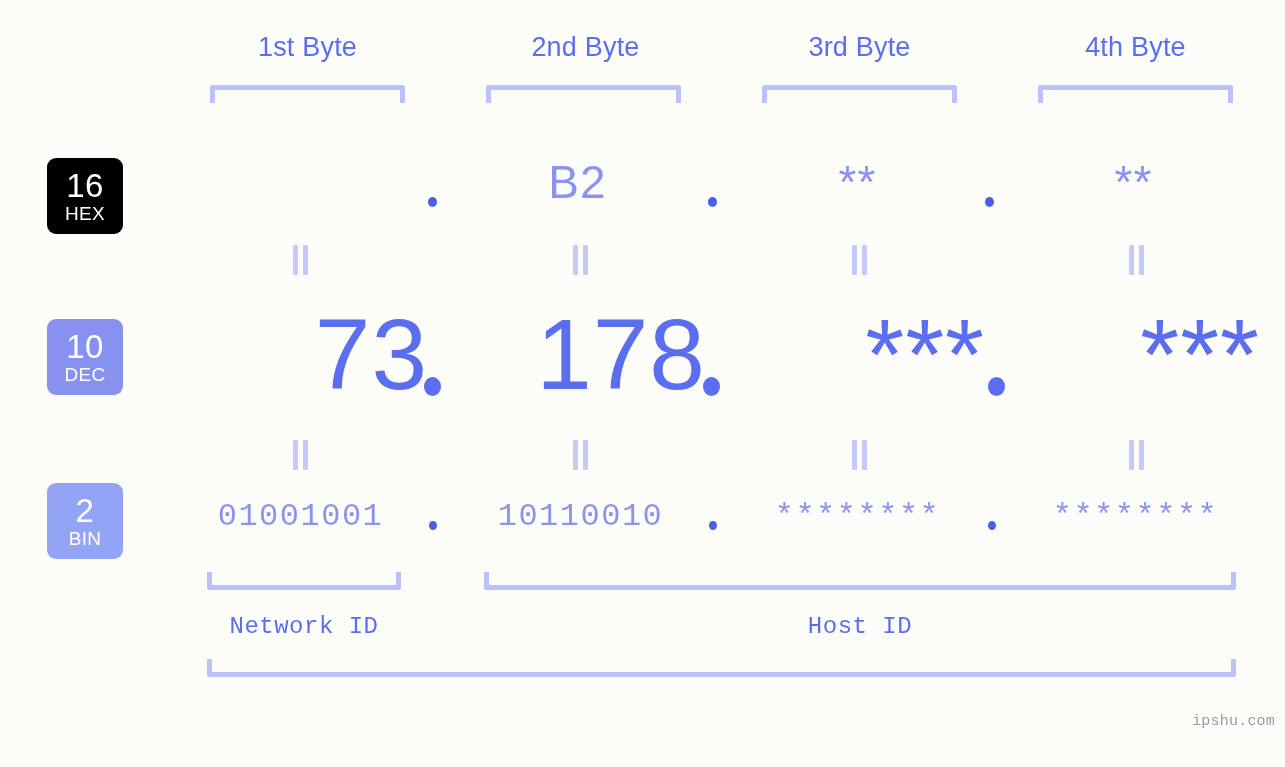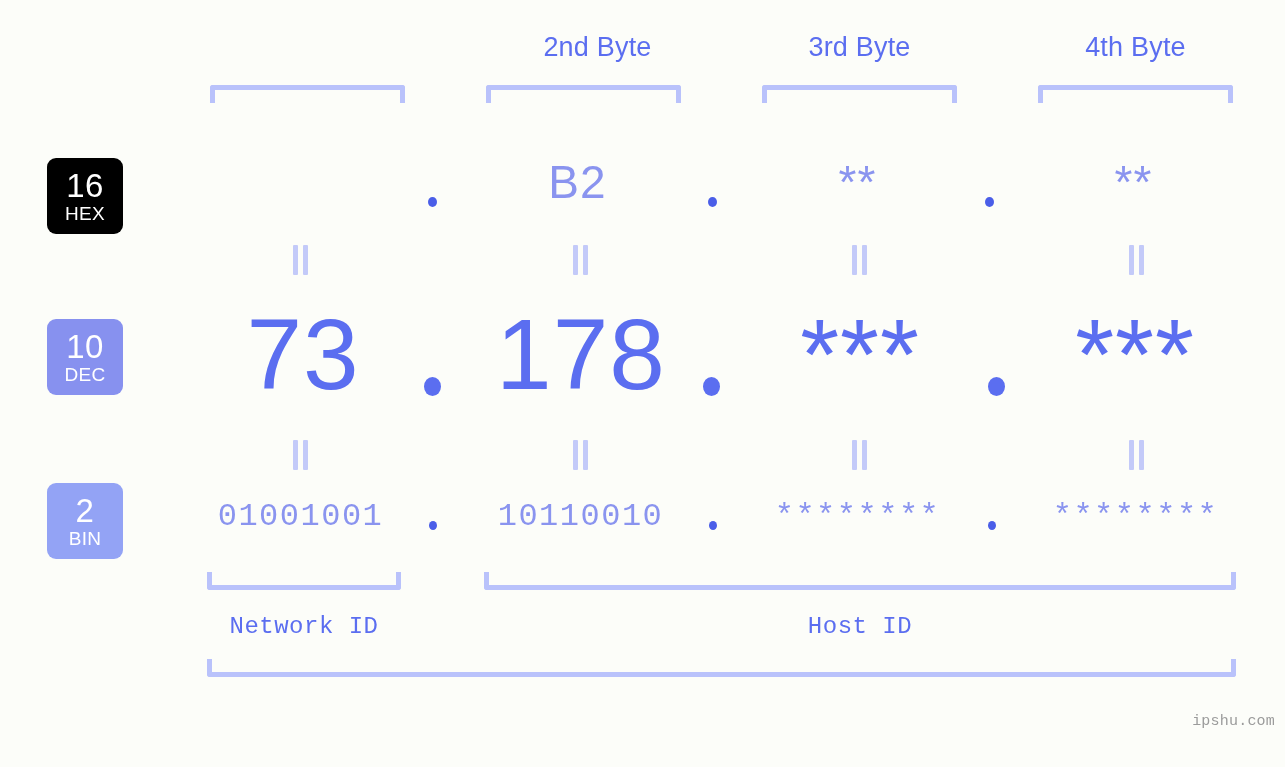--- a/index.html
+++ b/index.html
@@ -103,21 +103,21 @@
     border-radius: 50%;
     background: #4a5ee8;
   }
 
   
   .dec-val {
     position: absolute;
     top: 297px;
     font-size: 100px;
     color: #5b6ef0;
-    text-align: center;
+    text-align: right;
     white-space: nowrap;
     font-family: "Liberation Sans", sans-serif;
     letter-spacing: 1px;
   }
   .dec-dot {
     position: absolute;
     top: 377px;
     width: 17px;
     height: 19px;
     border-radius: 50%;
@@ -190,21 +190,22 @@
     color: #9b9b9b;
     font-family: "Liberation Mono", monospace;
     letter-spacing: 0.2px;
   }
 </style>
 </head>
 <body>
 
 <div class="stage">
 
-  <div class="byte-label" style="left:500px; width:195px;">2nd Byte</div>
+  <div class="byte-label" style="left:210px; width:195px;">1st Byte</div>
+  <div class="byte-label" style="left:488px; width:195px;">2nd Byte</div>
   <div class="byte-label" style="left:762px; width:195px;">3rd Byte</div>
   <div class="byte-label" style="left:1038px; width:195px;">4th Byte</div>
 
   <div class="bracket-top" style="left:210px; width:195px;"></div>
   <div class="bracket-top" style="left:486px; width:195px;"></div>
   <div class="bracket-top" style="left:762px; width:195px;"></div>
   <div class="bracket-top" style="left:1038px; width:195px;"></div>
 
   <div class="badge" id="badge-hex">
     <span class="num">16</span>

